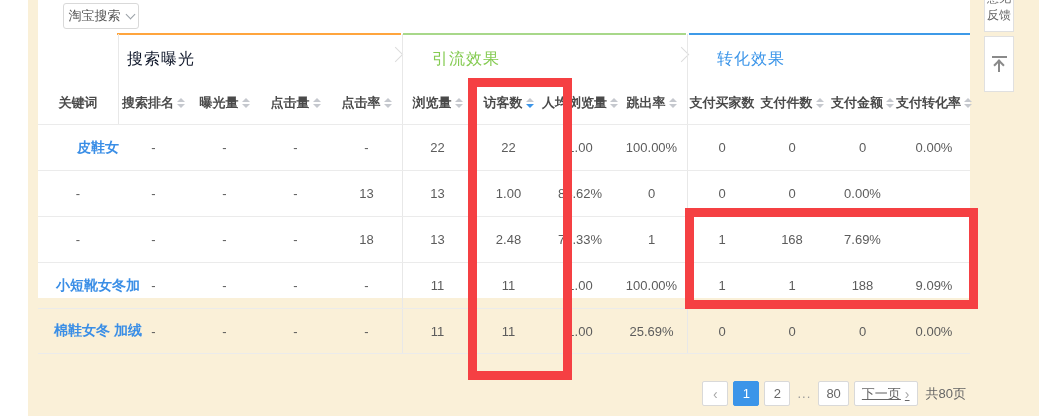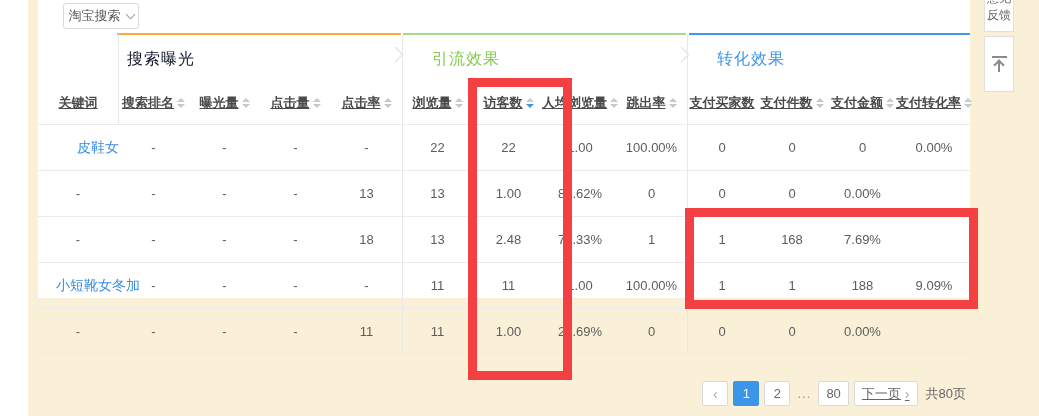--- a/index.html
+++ b/index.html
@@ -37,31 +37,31 @@
   .vl-1 { left:80px;  height:91px; }
   .vl-2 { left:364px; height:320px; }
   .vl-3 { left:649px; height:320px; }
 
   
   .grid-row { position:absolute; left:0; width:932px; display:grid;
               grid-template-columns:80px 71px 71px 71px 71px 71px 71px 72px 71px 70px 70px 71px 72px;
               align-items:center; }
   .header-row { top:82px; height:43px; border-bottom:1px solid #ebebeb; }
   .th { display:flex; align-items:center; justify-content:center; gap:3px;
-        font-size:13px; font-weight:bold; color:#4a4a4a; white-space:nowrap;text-decoration:underline; }
+        font-size:13px; font-weight:bold; color:#4a4a4a; white-space:nowrap; }
   .sort { display:flex; flex-direction:column; gap:2px; cursor:pointer; }
   .tri-up { width:0; height:0; border-left:4px solid transparent; border-right:4px solid transparent;
             border-bottom:4px solid #c5c8ce; }
   .tri-down { width:0; height:0; border-left:4px solid transparent; border-right:4px solid transparent;
               border-top:4px solid #c5c8ce; }
   .tri-down.active { border-top-color:#3b95e9; }
 
   .data-row { height:46px; border-bottom:1px solid #ebebeb; font-size:13px; color:#5c5c5c; }
   .td { text-align:center; white-space:nowrap; }
-  .kw-cell { position:relative; height:100%; }
+  .kw-cell { position:relative; height:100%;font-weight:bold; }
   .kw-cell span { position:absolute; left:60px; top:50%; transform:translate(-50%,-50%);
                   white-space:nowrap; font-size:14px; color:#3a8ee6; cursor:pointer; }
 
   
   .pagination { position:absolute; right:4px; top:381px; display:flex; align-items:center; gap:5px;
                 font-size:13px; color:#666; }
   .pg-btn { min-width:26px; height:25px; padding:0 7px; border:1px solid #d9d9d9; border-radius:2px;
             background:#fff; display:flex; align-items:center; justify-content:center; cursor:pointer;
             color:#666; }
   .pg-btn.active { background:#3b95e9; border-color:#3b95e9; color:#fff; }
@@ -258,20 +258,23 @@
       <div class="td">11</div>
       <div class="td">11</div>
       <div class="td">1.00</div>
       <div class="td">100.00%</div>
       <div class="td">1</div>
       <div class="td">1</div>
       <div class="td">188</div>
       <div class="td">9.09%</div>
     </div>
     <div class="grid-row data-row" style="top:309px; height:45px;">
+      <div class="td kw-cell">
+          <span>棉鞋女冬 加绒</span>
+        </div>
       <div class="td">-</div>
       <div class="td">-</div>
       <div class="td">-</div>
       <div class="td">-</div>
       <div class="td">11</div>
       <div class="td">11</div>
       <div class="td">1.00</div>
       <div class="td">25.69%</div>
       <div class="td">0</div>
       <div class="td">0</div>

